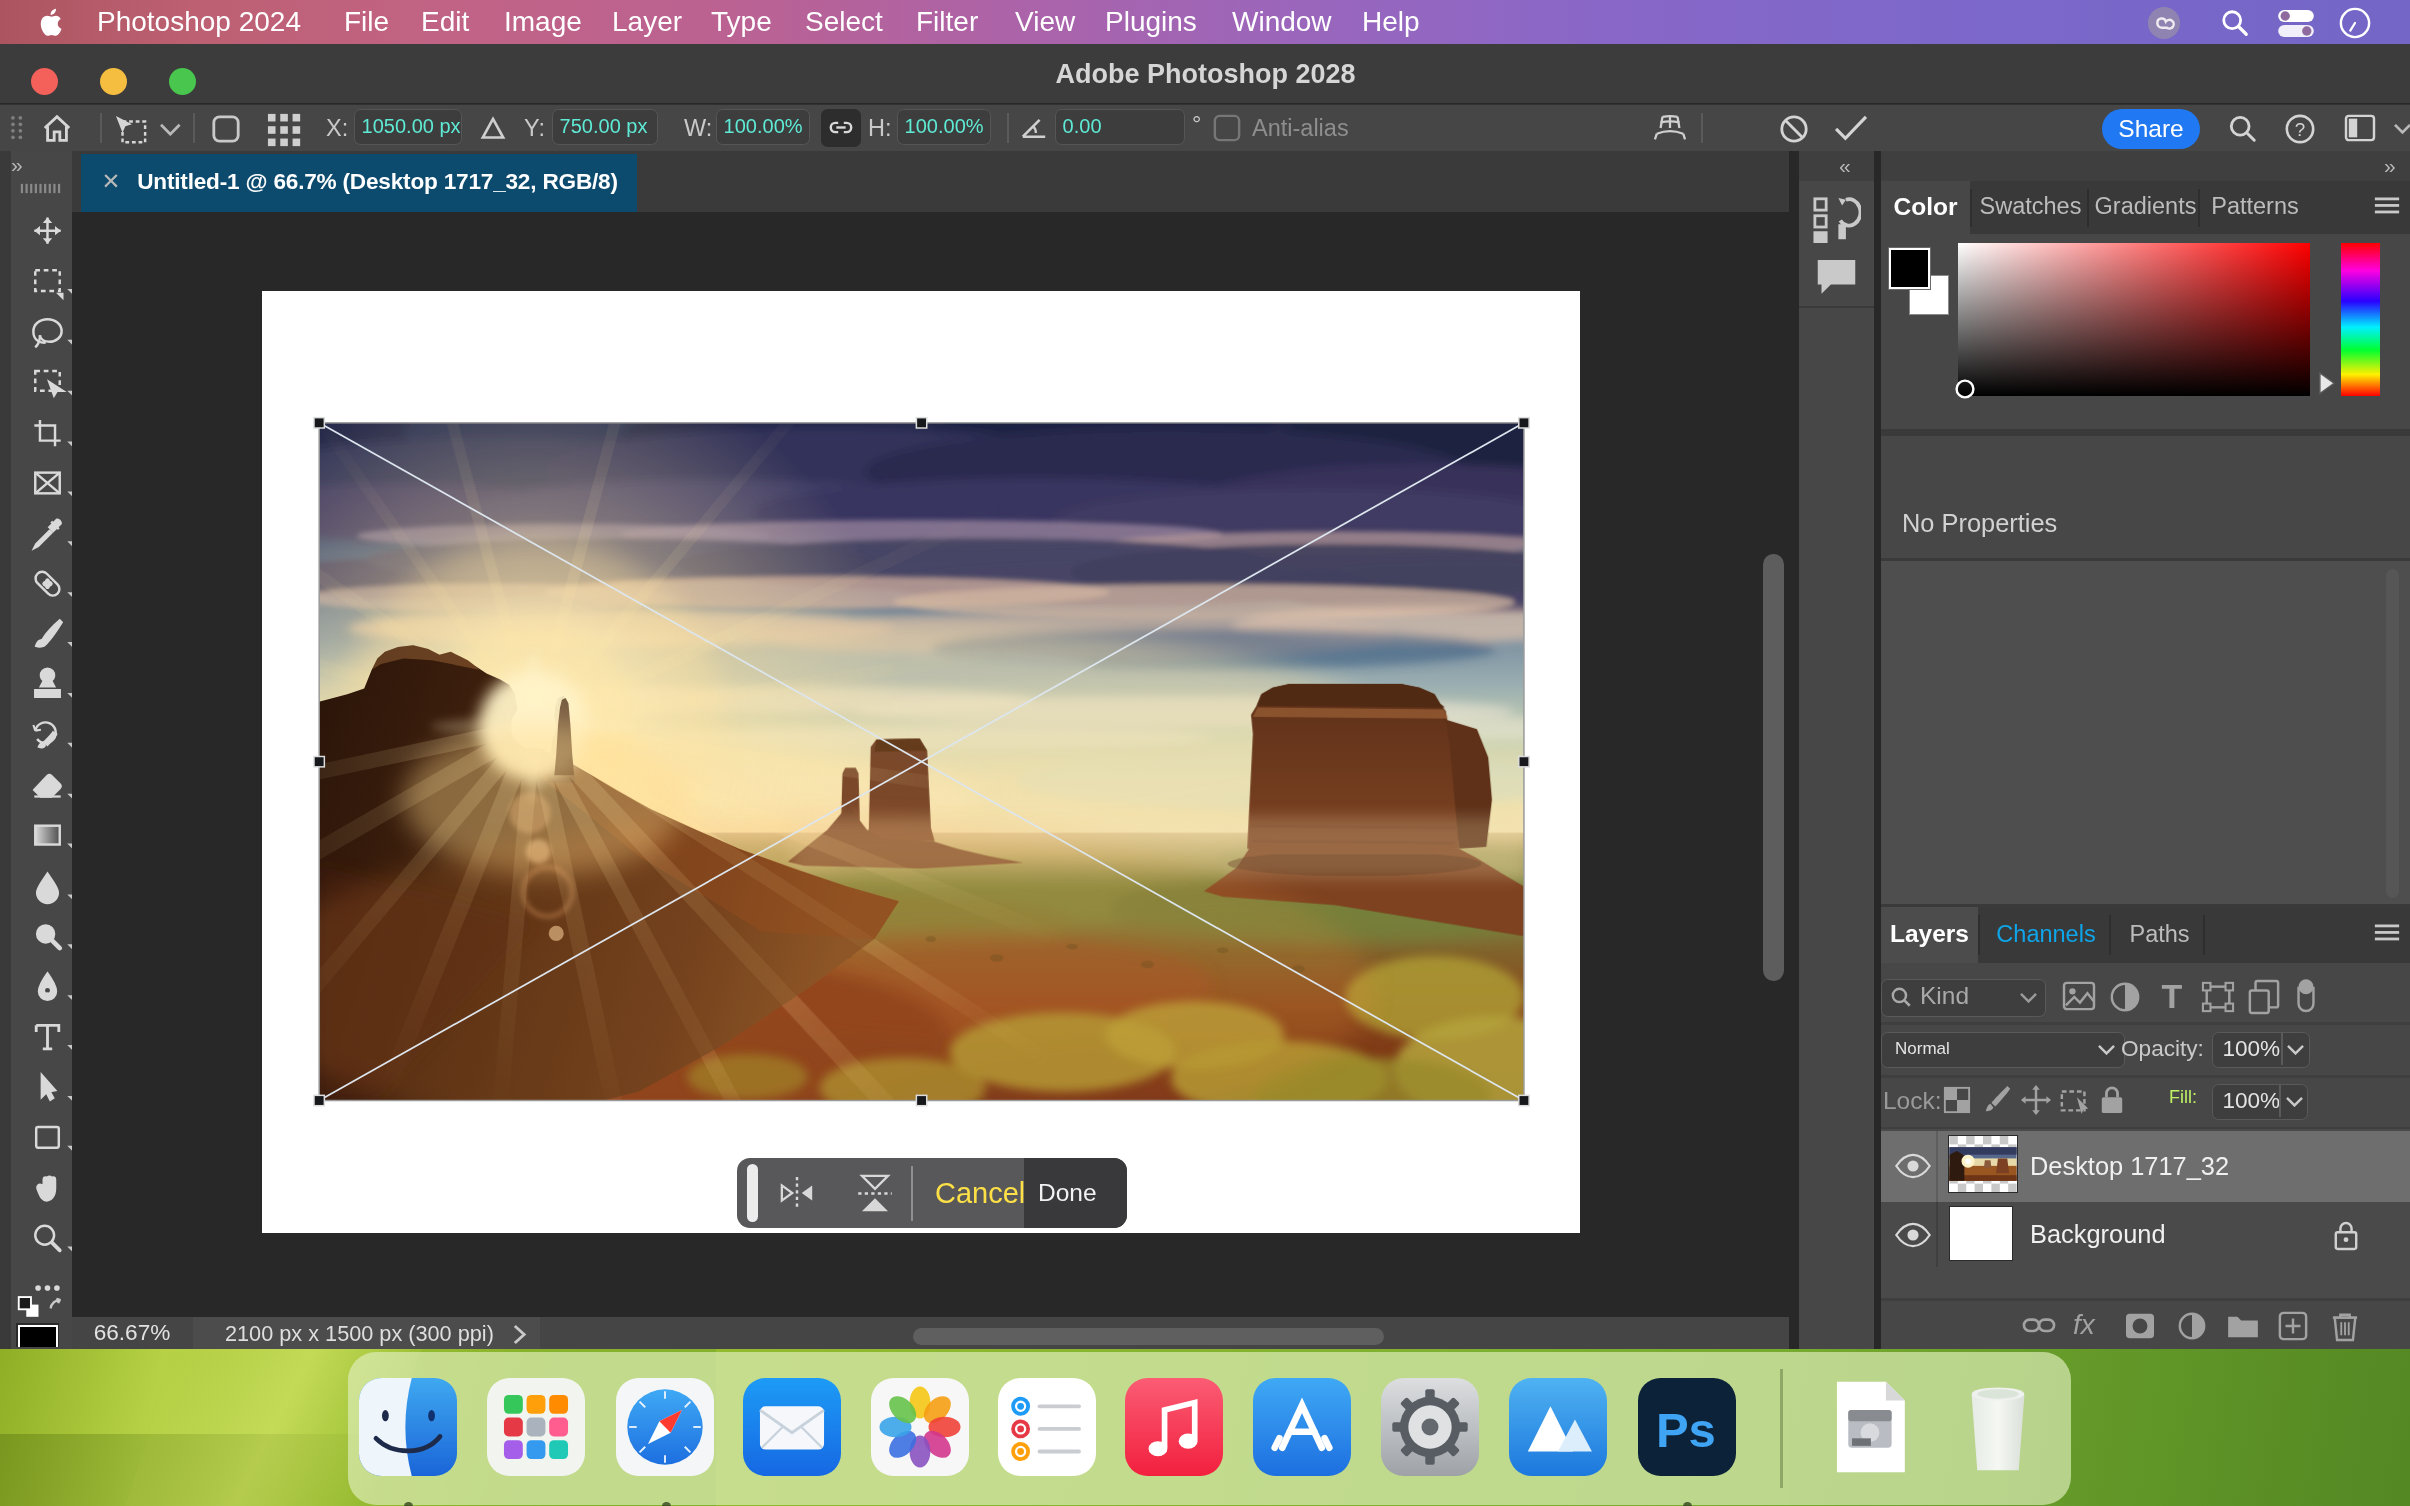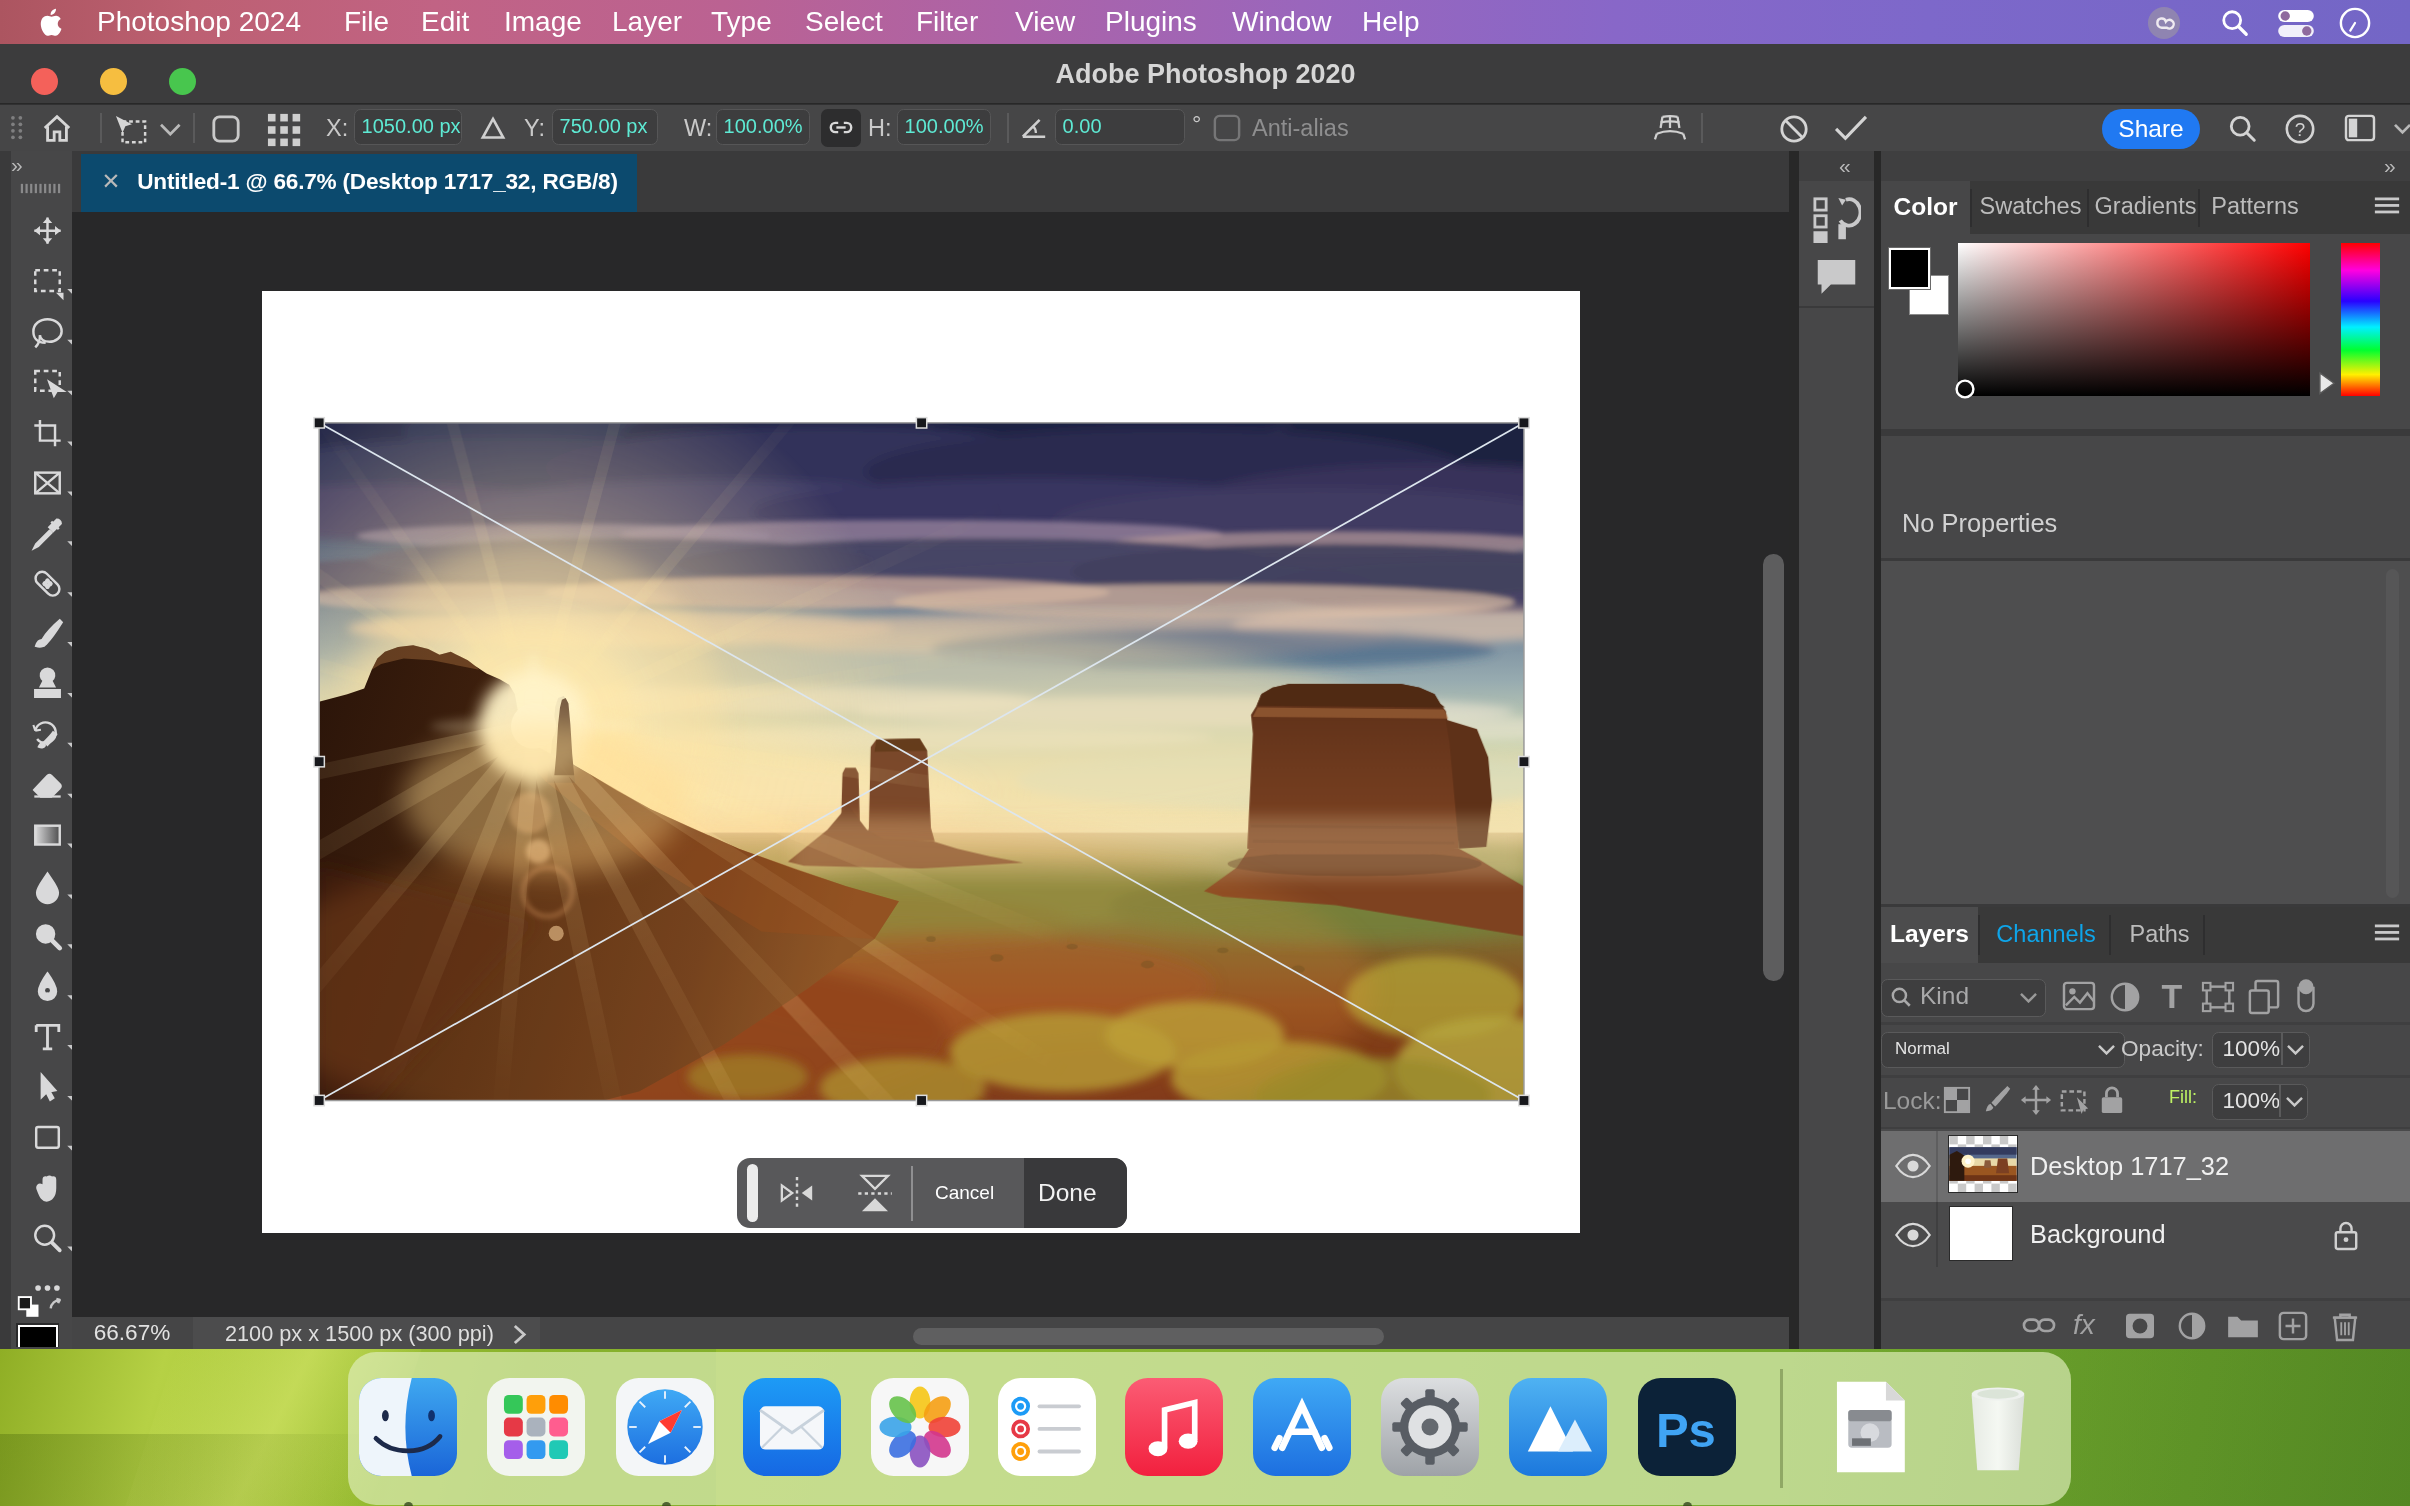--- a/index.html
+++ b/index.html
@@ -88,21 +88,21 @@
     </svg>
     <svg class="abs" style="left:2339px;top:6.6px;" width="32" height="32" viewBox="0 0 34 34">
       <circle cx="17" cy="17" r="15" fill="none" stroke="#fff" stroke-width="2.6"></circle>
       <line x1="17" y1="17" x2="12" y2="25" stroke="#fff" stroke-width="2.4" stroke-linecap="round"></line>
     </svg>
   </div>
   <div id="titlebar">
     <div class="tl" style="left:31px;background:#f4615a;"></div>
     <div class="tl" style="left:100px;background:#f6be40;"></div>
     <div class="tl" style="left:169px;background:#48c64e;"></div>
-    <div id="titletext">Adobe Photoshop 2020</div>
+    <div id="titletext">Adobe Photoshop 2028</div>
   </div>
   <div id="optionsbar">
     <svg class="abs" style="left:7.5px;top:10.4px;" width="21" height="26" viewBox="0 0 22 28">
       <g fill="#7f7f80">
           <circle cx="5" cy="3" r="2"></circle>
           <circle cx="5" cy="10" r="2"></circle>
           <circle cx="5" cy="17" r="2"></circle>
           <circle cx="5" cy="24" r="2"></circle>
       <circle cx="13" cy="3" r="2"></circle>
           <circle cx="13" cy="10" r="2"></circle>
@@ -403,21 +403,21 @@
         <line x1="21" y1="2" x2="21" y2="36" stroke="#d8d8d8" stroke-width="2.6" stroke-dasharray="3.5 3.5"></line>
         <path d="M5 11 L5 27 L16 19 Z" fill="none" stroke="#d8d8d8" stroke-width="2.4"></path>
         <path d="M37 11 L37 27 L26 19 Z" fill="#d8d8d8"></path>
       </svg>
       <svg class="abs" style="left:119px;top:15px;" width="38" height="41" viewBox="0 0 40 44">
         <path d="M6 3 H34 L20 17 Z" fill="none" stroke="#d8d8d8" stroke-width="2.4"></path>
         <line x1="2" y1="22" x2="38" y2="22" stroke="#d8d8d8" stroke-width="2.6" stroke-dasharray="3.5 3.5"></line>
         <path d="M6 41 H34 L20 27 Z" fill="#d8d8d8"></path>
       </svg>
       <div class="abs" style="left:174px;top:7.5px;width:1.9px;height:55px;background:#8f8f91;"></div>
-      <div class="abs" style="left:198px;top:0;height:51px;line-height:70px;color:#ffffff;font-size:19px;">Cancel</div>
+      <div class="abs" style="left:198px;top:0;height:51px;line-height:70px;color:#fde047;font-size:29px;">Cancel</div>
       <div class="abs" style="left:301px;top:0;height:70px;line-height:70px;color:#f2f2f2;font-size:24.5px;">Done</div>
     </div>
     <div id="photo">
 <svg width="1205" height="678" viewBox="0 0 1280 720" preserveAspectRatio="none">
 <defs>
   <linearGradient id="sky" x1="0" y1="0" x2="0" y2="1">
     <stop offset="0" stop-color="#1b2849"></stop>
     <stop offset="0.1" stop-color="#2a3a60"></stop>
     <stop offset="0.2" stop-color="#48597c"></stop>
     <stop offset="0.3" stop-color="#74889c"></stop>

